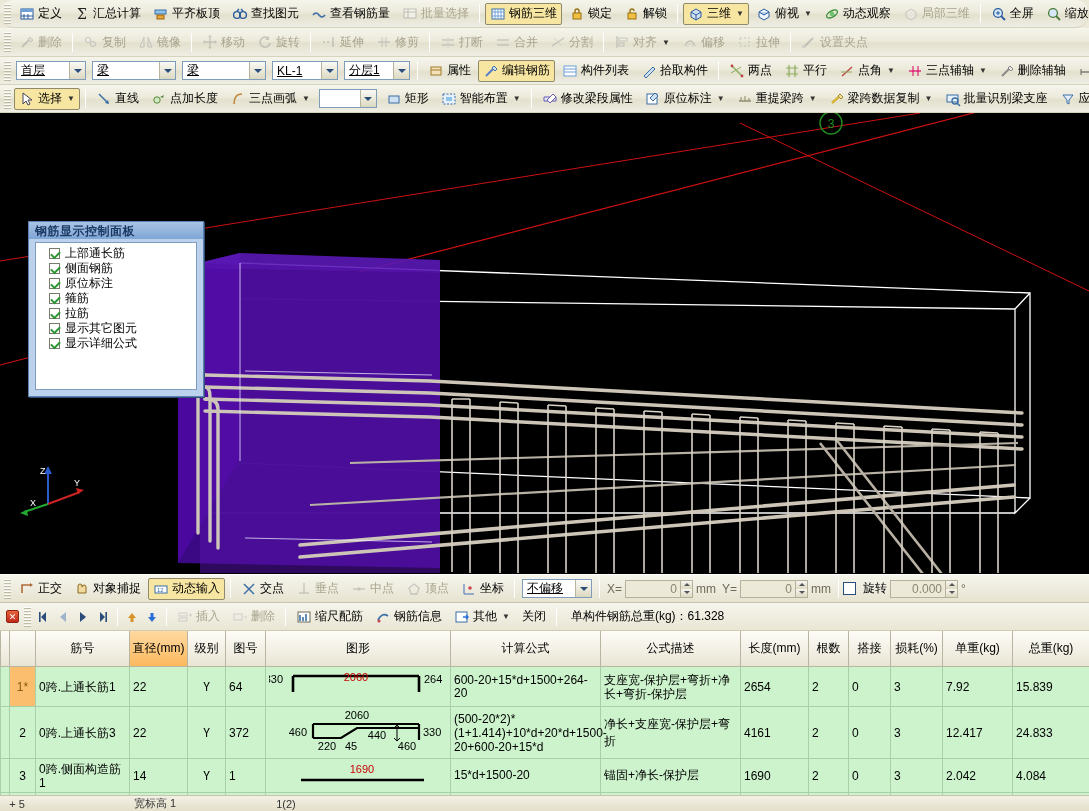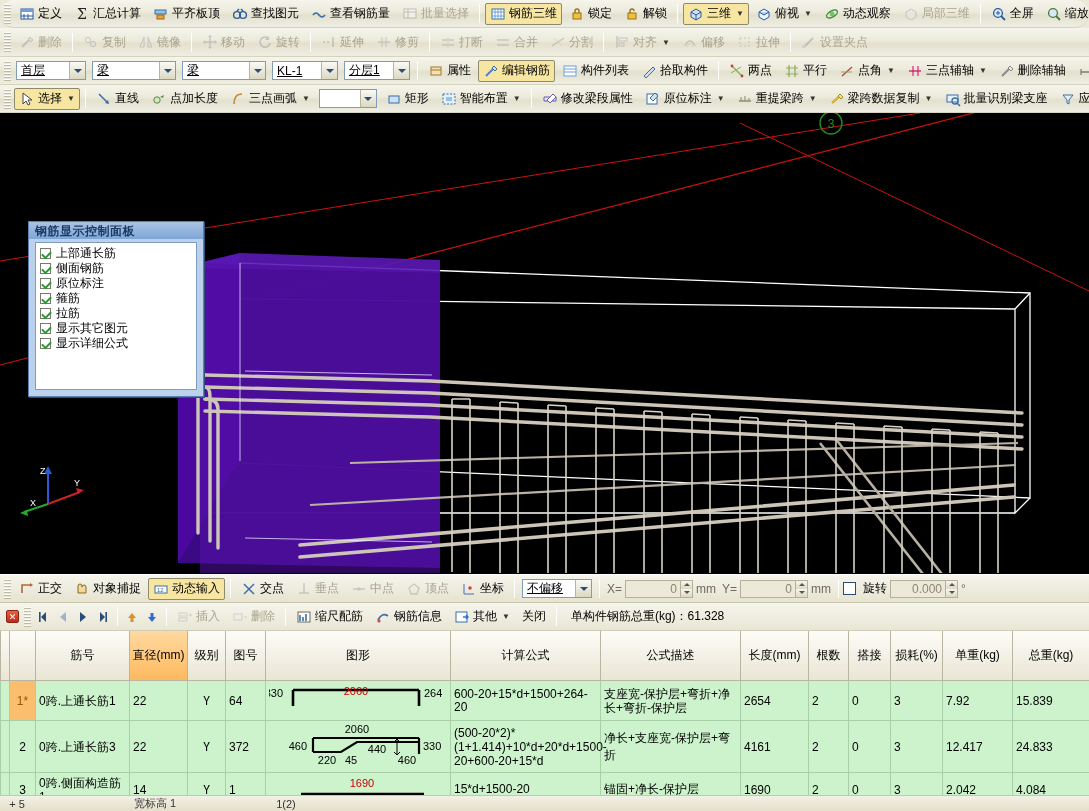--- a/index.html
+++ b/index.html
@@ -72,21 +72,21 @@
     box-shadow:1px 1px 0 #30507a;
     z-index:30;
   }
   .panel-title {
     height:17px; padding:1px 4px 0 6px;
     background:linear-gradient(to bottom,#a9c3e4,#7fa6d6);
     color:#1b3a63; font-weight:bold; font-size:12px; letter-spacing:.5px;
   }
   .panel-body{
     position:absolute; left:6px; right:6px; top:20px; bottom:6px;
-    background:#fff; border:1px solid #7d9cc0; padding:3px 2px 2px 4px; overflow:hidden;
+    background:#fff; border:1px solid #7d9cc0; padding:3px 2px 2px 13px; overflow:hidden;
   }
   .cbrow{ display:flex; align-items:center; gap:5px; height:14px; margin-bottom:1px; }
   .cb{
     width:11px;height:11px;flex:0 0 auto;background:#fff;border:1px solid #7a7a6a;position:relative;
   }
   .cb::after{
     content:""; position:absolute; left:1px; top:2px; width:7px;height:4px;
     border-left:2px solid #2a9632;border-bottom:2px solid #2a9632;transform:rotate(-45deg);
   }
   .cbrow span{ font-size:12px; color:#000; line-height:13px;}
@@ -128,21 +128,21 @@
   .navb{width:20px;height:20px;display:flex;align-items:center;justify-content:center;flex:0 0 auto;}
   .navb svg{display:block;}
   .totaltext{font-size:12px;color:#000;margin-left:10px;}
 
   
   .tablewrap{ flex:0 0 auto; background:#fff; overflow:hidden; position:relative; height:180px;}
   table.grid{ border-collapse:collapse; width:1089px; table-layout:fixed; }
   table.grid th{
     background:linear-gradient(to bottom,#fdfcf7,#e9e5d4);
     border:1px solid #b9b5a0; border-top:none;
-    font-weight:normal; font-size:12px; height:21px; color:#000; padding:16px 2px;
+    font-weight:normal; font-size:12px; height:21px; color:#000; padding:9px 2px;
   }
   table.grid th.hl{ background:linear-gradient(to bottom,#ffd9a0,#fcb95e); }
   table.grid td{
     border:1px solid #a9cfa9; background:#ccf3cc; font-size:12px; color:#000;
     padding:1px 3px; height:30px; vertical-align:middle;
   }
   td.rowhdr{
     background:#e9e6da; text-align:center; border:1px solid #b9b5a0; width:34px;
   }
   td.rowhdr.cur{ background:#fbbe6e; color:#8a5b10;}

